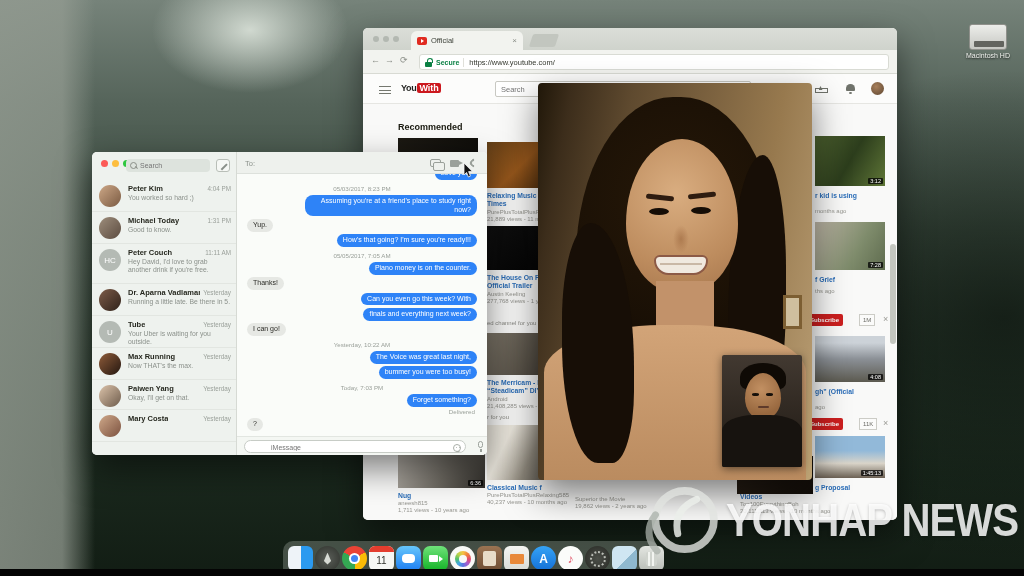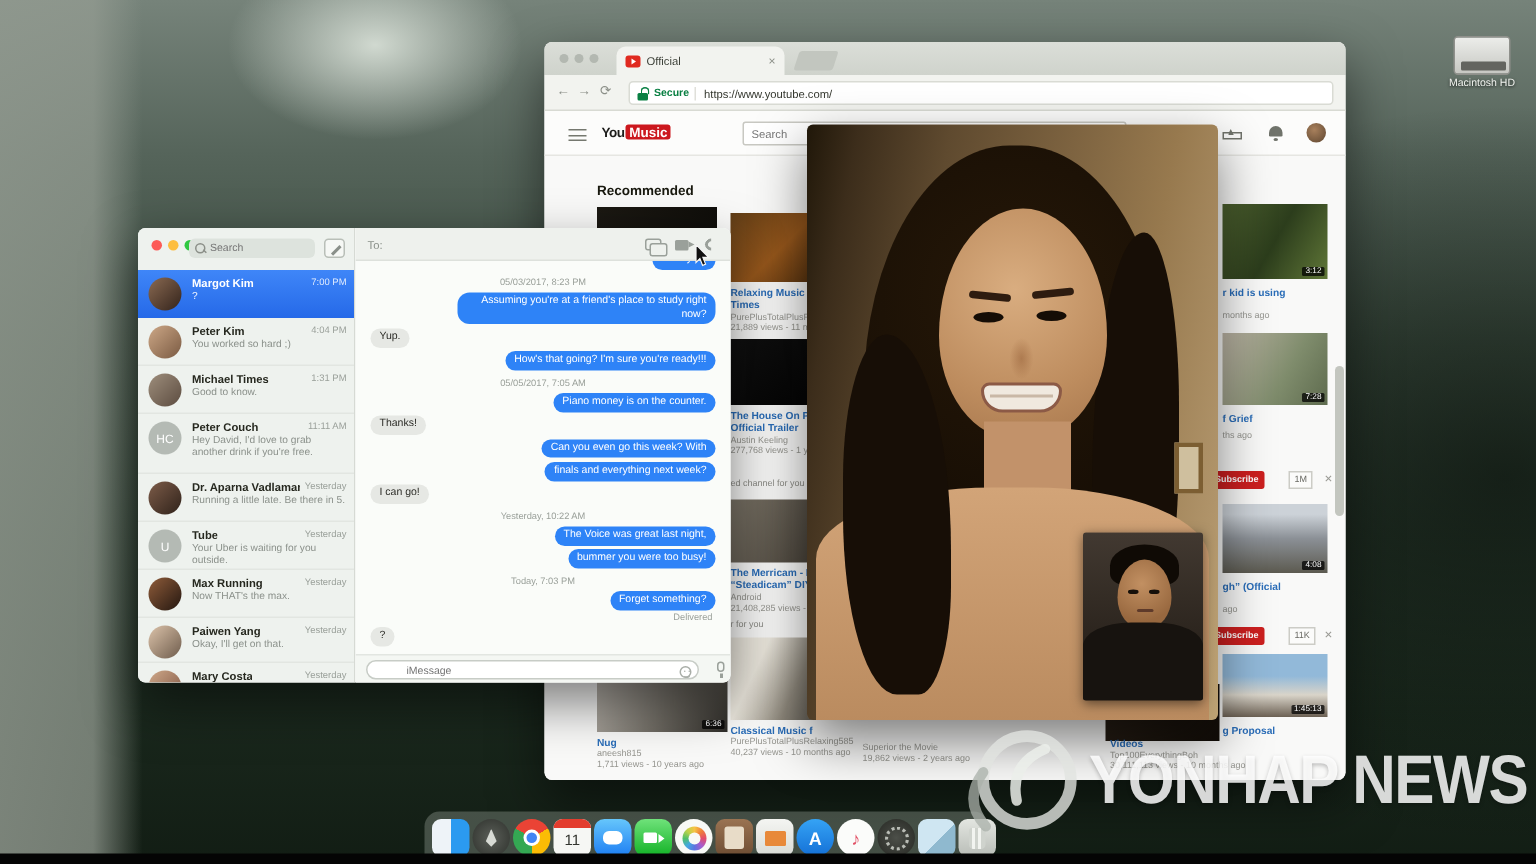--- a/index.html
+++ b/index.html
@@ -240,21 +240,21 @@
       <div id="urlbox">
         <span class="lock"></span>
         <span class="securetxt">Secure</span>
         <span class="urltxt">https://www.youtube.com/</span>
       </div>
     </div>
     <div id="ytheader">
       <div id="hamburger"></div>
       <div id="ytlogo">
         <span class="logoyou">You</span>
-        <span class="logotube">Music</span>
+        <span class="logotube">With</span>
       </div>
       <div id="ytsearch">
         <input placeholder="Search" style="">
         <span class="mag" style="right:4px;top:4px"></span>
       </div>
       <span class="upicon" style="left:452px;top:10px"></span>
       <span class="bell" style="left:483px;top:9px"></span>
       <div id="ytavatar" style="left:508px;top:8px"></div>
     </div>
 
@@ -370,35 +370,29 @@
       <span class="tl" style="left:9px;background:#fc5b57"></span>
       <span class="tl" style="left:20px;background:#fdbe3f"></span>
       <span class="tl" style="left:31px;background:#2fc840"></span>
       <div id="mssearch">
         <span class="mag" style="left:4px;top:3px"></span>
         <input placeholder="Search" style="">
       </div>
       <div id="compose"></div>
 
       <div id="msrows">
-        <div class="mrow sel" style="height:32px">
-          <div class="av" style="background:linear-gradient(135deg,#8a6a52,#33231b)"></div>
-          <div class="rname">Margot Kim</div>
-          <div class="rtime">7:00 PM</div>
-          <div class="rprev">?</div>
-        </div>
         <div class="mrow" style="height:32px">
           <div class="av" style="background:linear-gradient(135deg,#cda887,#7a5a42)"></div>
           <div class="rname">Peter Kim</div>
           <div class="rtime">4:04 PM</div>
           <div class="rprev">You worked so hard ;)</div>
         </div>
         <div class="mrow" style="height:32px">
           <div class="av" style="background:linear-gradient(135deg,#9e8e7c,#5c4c40)"></div>
-          <div class="rname">Michael Times</div>
+          <div class="rname">Michael Today</div>
           <div class="rtime">1:31 PM</div>
           <div class="rprev">Good to know.</div>
         </div>
         <div class="mrow" style="height:40px">
           <div class="av" style="background:#b4bab4">HC</div>
           <div class="rname">Peter Couch</div>
           <div class="rtime">11:11 AM</div>
           <div class="rprev" style="max-height:18px">Hey David, I'd love to grab another drink if you're free.</div>
         </div>
         <div class="mrow" style="height:32px">

